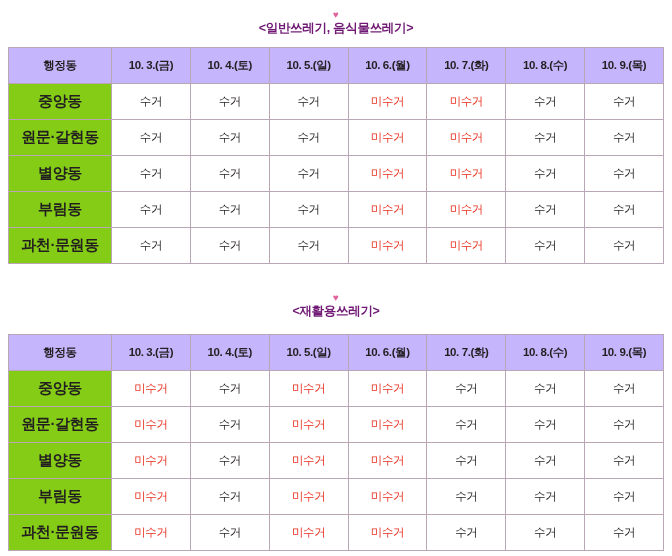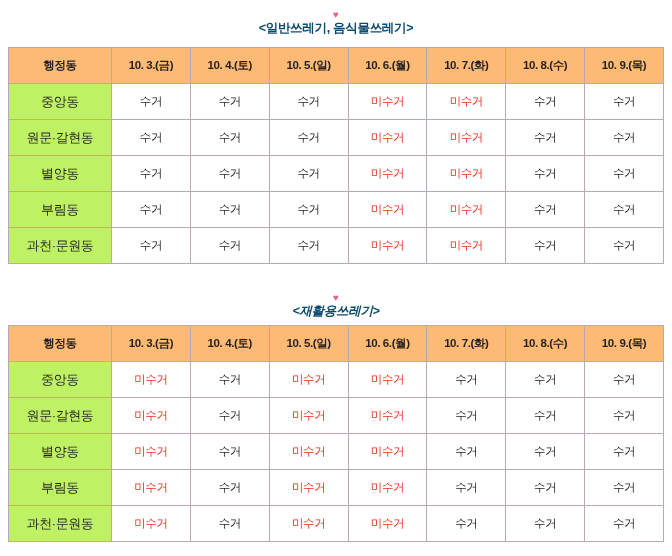--- a/index.html
+++ b/index.html
@@ -19,21 +19,21 @@
     height: 556px;
     position: relative;
   }
   .section {
     width: 672px;
   }
   .section-title {
     text-align: center;
     font-size: 12.5px;
     font-weight: bold;
-    color: #0c4a6e;
+    color: #701a75;
     letter-spacing: -0.3px;
     line-height: 1.2;
   }
   .heart {
     display: block;
     text-align: center;
     color: #e0639b;
     font-size: 10px;
     line-height: 10px;
     height: 11px;
@@ -48,48 +48,48 @@
   }
   table.sched td, table.sched th {
     border: 1px solid #b9a7b6;
     height: 33px;
     text-align: center;
     vertical-align: middle;
     font-size: 11.5px;
     letter-spacing: -0.4px;
   }
   thead th {
-    background: #fdba74;
+    background: #c4b5fd;
     font-weight: bold;
     color: #231f20;
     font-size: 11.5px;
   }
   thead th.col-region {
     width: 100px;
   }
   tbody td.region {
-    background: #bef264;
-    font-weight: normal;
-    font-size: 13px;
+    background: #84cc16;
+    font-weight: bold;
+    font-size: 15px;
   }
   tbody td.cell {
     background: #ffffff;
     font-size: 11.5px;
   }
   td.state-no {
     color: #e8301f;
     margin-left: 7px;
   }
   td.state-yes {
     color: #231f20;
   }
   .sec1 { padding-top: 10px; }
   .sec1 .section-title { margin-bottom: 11px; }
   .sec2 { padding-top: 29px; }
-  .sec2 .section-title { margin-bottom: 6px; font-style: italic; }
+  .sec2 .section-title { margin-bottom: 15px; }
 </style>
 </head>
 <body>
 
 <div class="page">
 
   <div class="section sec1">
     <div class="heart">♥</div>
     <div class="section-title">&lt;일반쓰레기, 음식물쓰레기&gt;</div>
     <table class="sched">

